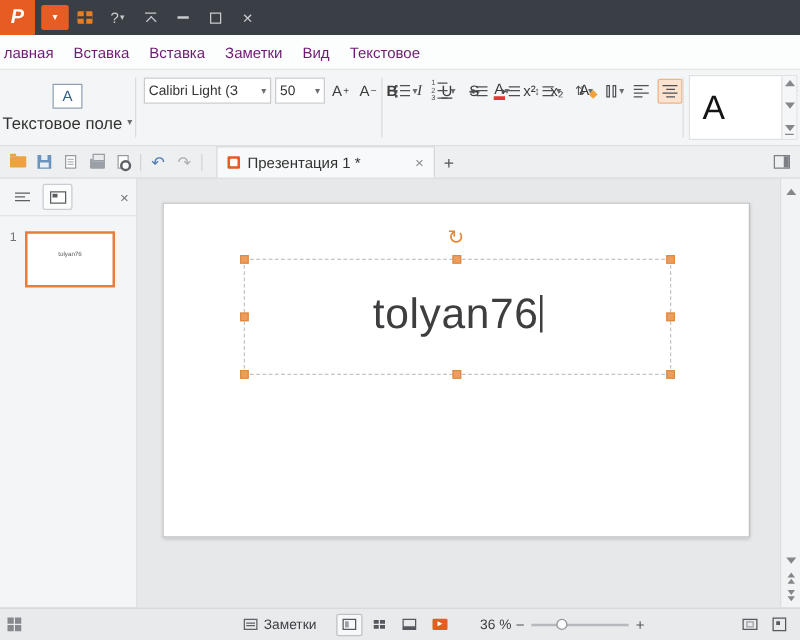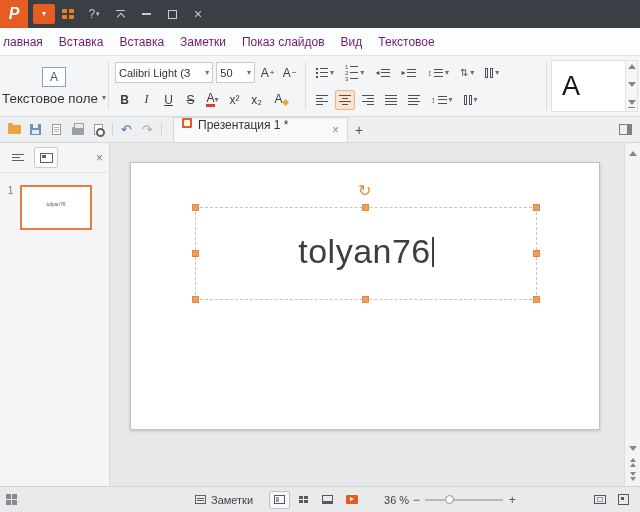--- a/index.html
+++ b/index.html
@@ -34,21 +34,21 @@
 .mtab:first-child{padding-left:3px}
 
 
 .ribbon{flex:0 0 61px;background:#f4f5f6;border-bottom:1px solid #dddedf;display:flex;align-items:stretch;padding:2px 0 2px 2px;overflow:hidden}
 .vsep{width:1px;background:#dcdddf;margin:4px 2px;flex:0 0 1px}
 .tb-group{flex:0 0 104px;display:flex;align-items:center;justify-content:center}
 .big-btn{display:flex;flex-direction:column;align-items:center;gap:4px}
 .tbx-icon{width:24px;height:20px;border:1px solid #8fa0b5;background:#fff;color:#2e5f8f;font-size:12px;display:flex;align-items:center;justify-content:center}
 .big-btn .lbl{display:flex;align-items:center;gap:4px;color:#333}
 .chev{font-size:8px;color:#6b6e73;line-height:1}
-.rb-col{display:flex;flex-direction:column;justify-content:space-between;padding:3px 4px;flex:0 0 auto}
+.rb-col{display:flex;flex-direction:row;justify-content:space-between;padding:3px 4px;flex:0 0 auto}
 .row{display:flex;align-items:center;gap:3px;height:23px}
 .combo{height:21px;border:1px solid #c9cbce;background:#fff;display:flex;align-items:center;justify-content:space-between;font-size:11px;color:#333;padding:0 3px;overflow:hidden;white-space:nowrap}
 .ibtn{min-width:19px;height:20px;font-size:12px;color:#3c3c3c;display:flex;align-items:center;justify-content:center;padding:0 1px;border-radius:2px}
 .ibtn sup{font-size:8px;margin-left:1px}
 .bld{font-weight:bold}
 .ita{font-style:italic;font-family:"Liberation Serif",serif}
 .und{text-decoration:underline}
 .str{text-decoration:line-through}
 .fca{border-bottom:3px solid #e03a2f;line-height:11px}
 .clr{position:relative;line-height:11px}
@@ -101,21 +101,21 @@
 .ic-folder::before{content:"";position:absolute;top:-2px;left:0;width:5px;height:2px;background:#eda13f;border-radius:1px 1px 0 0}
 .ic-save{width:11px;height:11px;background:#6a93bd;position:relative;display:block}
 .ic-save::before{content:"";position:absolute;top:0;left:3px;width:5px;height:4px;background:#e9eef3}
 .ic-save::after{content:"";position:absolute;bottom:1px;left:2px;width:7px;height:4px;background:#e9eef3}
 .ic-page{width:9px;height:11px;background:#fff;border:1px solid #989ba0;display:block;position:relative}
 .ic-page::before{content:"";position:absolute;top:2px;left:1px;right:1px;height:1px;background:#b3b6ba;box-shadow:0 2px 0 #b3b6ba,0 4px 0 #b3b6ba}
 .ic-print{width:12px;height:8px;background:#9aa0a6;border-radius:1px;position:relative;display:block;margin-top:3px}
 .ic-print::before{content:"";position:absolute;top:-4px;left:2px;width:8px;height:4px;background:#e8eaec;border:1px solid #9aa0a6}
 .ic-preview{width:9px;height:11px;background:#fff;border:1px solid #989ba0;display:block;position:relative}
 .ic-preview::after{content:"";position:absolute;right:-3px;bottom:-3px;width:5px;height:5px;border:2px solid #5f6artifact;border:2px solid #5f6267;border-radius:50%;background:#fff}
-.doc-tab{height:25px;margin-left:8px;display:flex;gap:6px;background:#f8f9fa;border:1px solid #d5d7d9;border-bottom:none;padding:0 8px;min-width:175px;align-self:flex-end}
+.doc-tab{height:25px;margin-left:8px;display:flex;align-items:center;gap:6px;background:#f8f9fa;border:1px solid #d5d7d9;border-bottom:none;padding:0 8px;min-width:175px;align-self:flex-end}
 .ic-ppt{width:10px;height:10px;background:#e65c23;border-radius:1px;position:relative;display:block}
 .ic-ppt::before{content:"";position:absolute;left:2px;top:2px;width:6px;height:6px;background:#fff;border-radius:1px}
 .doc-tab .t-label{color:#333;white-space:nowrap}
 .tab-x{margin-left:auto;color:#8a8d91;font-size:12px}
 .new-tab{width:22px;height:22px;color:#555;font-size:14px;display:flex;align-items:center;justify-content:center}
 .qspacer{flex:1}
 .ic-panel{width:13px;height:11px;border:1px solid #7c7f84;position:relative;display:block}
 .ic-panel::before{content:"";position:absolute;right:0;top:0;bottom:0;width:4px;background:#7c7f84}
 
 
@@ -215,21 +215,20 @@
           <span>×</span>
         </button>
     </div>
   </header>
 
   <nav class="menubar">
     <span class="mtab">лавная</span>
     <span class="mtab">Вставка</span>
     <span class="mtab">Вставка</span>
     <span class="mtab">Заметки</span>
-    <span class="mtab">Показ слайдов</span>
     <span class="mtab">Вид</span>
     <span class="mtab">Текстовое</span>
   </nav>
 
   <section class="ribbon">
     <div class="tb-group">
       <button class="big-btn">
         <span class="tbx-icon">A</span>
         <span class="lbl">
             <span>Текстовое поле</span>

